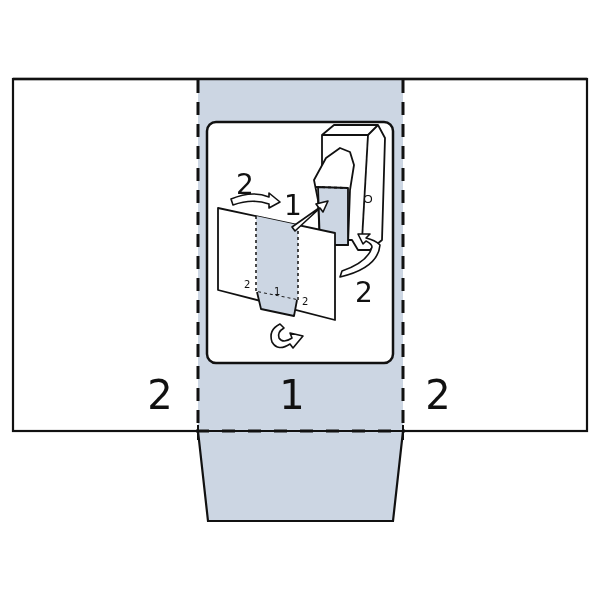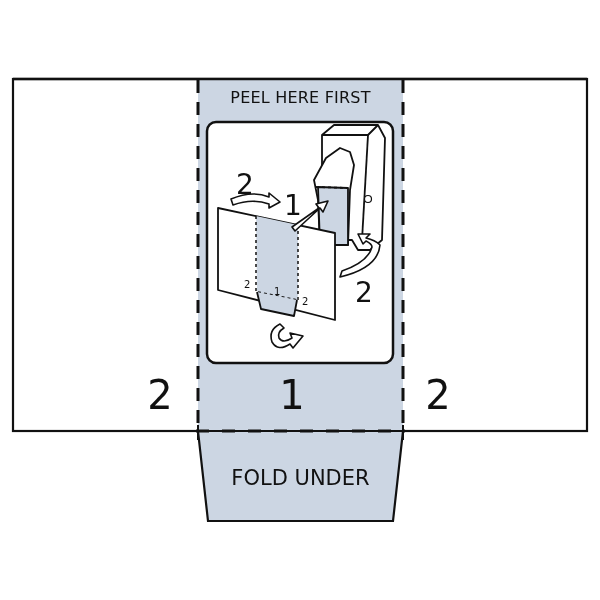--- a/index.html
+++ b/index.html
@@ -67,18 +67,16 @@
     </g>
 
     <text x="236" y="194" font-family="DejaVu Sans, sans-serif" font-size="28" fill="#111">2</text>
     <text x="284" y="215" font-family="DejaVu Sans, sans-serif" font-size="28" fill="#111">1</text>
     <text x="355" y="302" font-family="DejaVu Sans, sans-serif" font-size="28" fill="#111">2</text>
     <text x="244" y="288" font-family="DejaVu Sans, sans-serif" font-size="10" fill="#111">2</text>
     <text x="274" y="295" font-family="DejaVu Sans, sans-serif" font-size="10" fill="#111">1</text>
     <text x="302" y="305" font-family="DejaVu Sans, sans-serif" font-size="10" fill="#111">2</text>
   </svg>
 
-  <div class="label peel">PEEL HERE FIRST</div>
-  <div class="label fold">FOLD UNDER</div>
   <div class="label num-big n-left">2</div>
   <div class="label num-big n-center">1</div>
   <div class="label num-big n-right">2</div>
 </div>
 
 </body></html>

